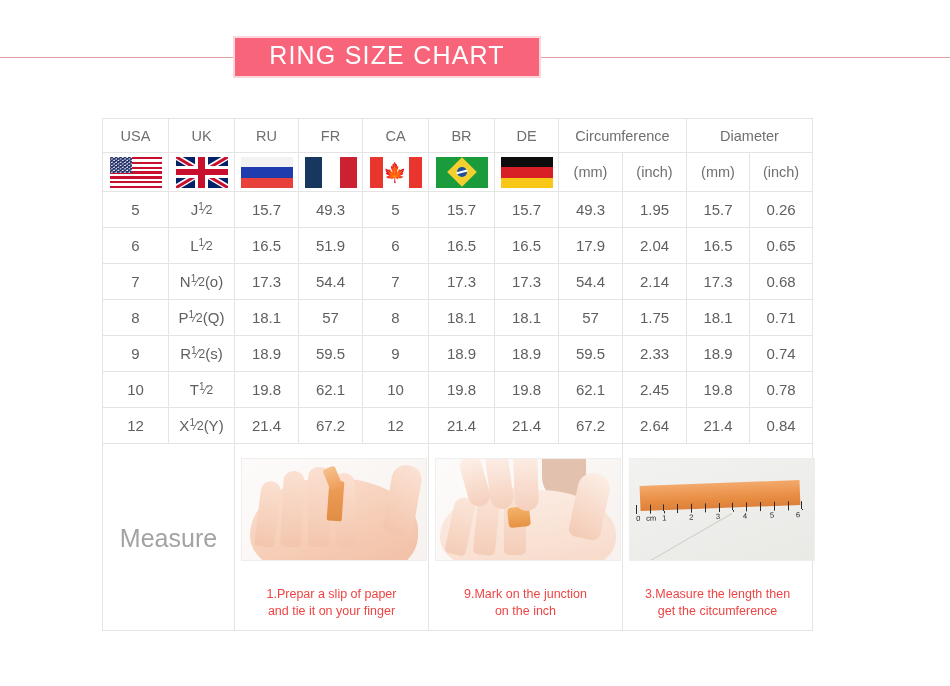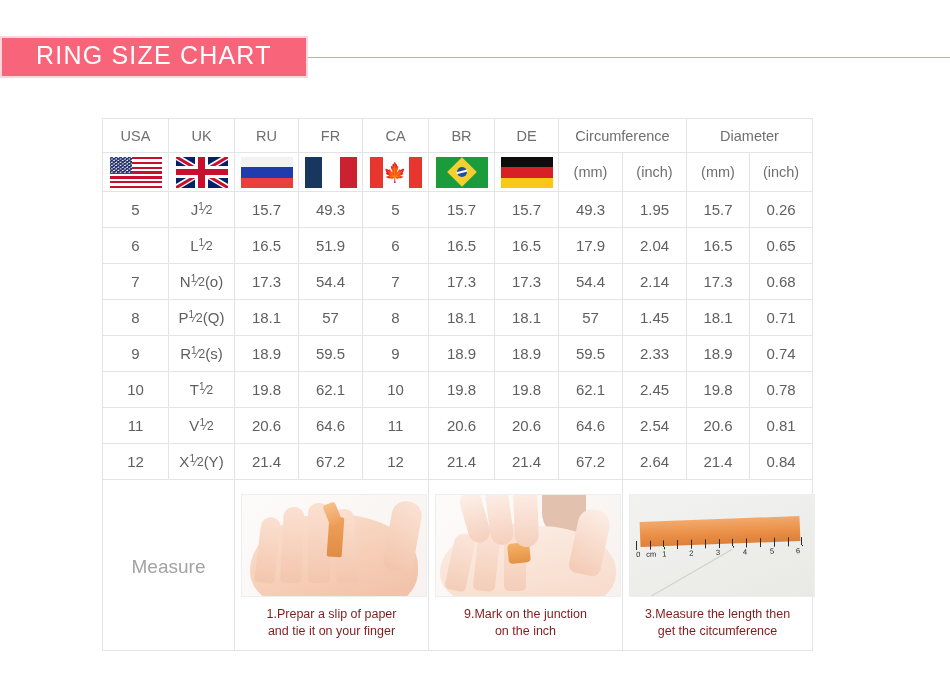--- a/index.html
+++ b/index.html
@@ -17,20 +17,21 @@
 
   
   .title-wrap {
     position: absolute;
     top: 38px;
     left: 0;
     width: 774px;
     height: 38px;
     display: flex;
     align-items: center;
+    justify-content: center;
   }
   .title-rule {
     position: absolute;
     top: 57px;
     left: 0px;
     width: 950px;
     height: 1px;
     background: #e0a0a0;
   }
   .title-banner {
@@ -195,41 +196,41 @@
   
   .flag-de {
     background: linear-gradient(to bottom,
       #0d0d0d 0%, #0d0d0d 33.3%,
       #d81f26 33.3%, #d81f26 66.6%,
       #f9c717 66.6%, #f9c717 100%);
   }
 
   
   .measure-label {
-    font-size: 19px;
+    font-size: 25px;
     color: #a3a3a3;
   }
   .measure-cell {
     padding: 14px 6px 10px 6px !important;
     vertical-align: top !important;
   }
   .photo {
     width: 184px;
     height: 101px;
     margin: 0 auto;
     border: 1px solid #eeeeee;
     position: relative;
     overflow: hidden;
     background: linear-gradient(135deg, #fdfbfa 0%, #f7f2ef 100%);
   }
   .caption {
-    margin-top: 9px;
+    margin-top: 25px;
     font-size: 12.5px;
     line-height: 1.35;
-    color: #7f1d1d;
+    color: #ef4444;
     text-align: center;
   }
 
   
   .p1-hand {
     position: absolute;
     left: 8px; bottom: -14px;
     width: 168px; height: 96px;
     background: linear-gradient(160deg, #fbe2d4 0%, #f6cdb6 55%, #f0bda3 100%);
     border-radius: 46% 50% 28% 32% / 60% 54% 40% 40%;
@@ -468,21 +469,21 @@
       </tr>
       <tr class="data-row">
         <td>8</td>
         <td class="uk-val">P<sup>1</sup><span class="frac">⁄2</span>(Q)</td>
         <td>18.1</td>
         <td>57</td>
         <td>8</td>
         <td>18.1</td>
         <td>18.1</td>
         <td>57</td>
-        <td>1.45</td>
+        <td>1.75</td>
         <td>18.1</td>
         <td>0.71</td>
       </tr>
       <tr class="data-row">
         <td>9</td>
         <td class="uk-val">R<sup>1</sup><span class="frac">⁄2</span>(s)</td>
         <td>18.9</td>
         <td>59.5</td>
         <td>9</td>
         <td>18.9</td>
@@ -497,33 +498,20 @@
         <td class="uk-val">T<sup>1</sup><span class="frac">⁄2</span></td>
         <td>19.8</td>
         <td>62.1</td>
         <td>10</td>
         <td>19.8</td>
         <td>19.8</td>
         <td>62.1</td>
         <td>2.45</td>
         <td>19.8</td>
         <td>0.78</td>
-      </tr>
-      <tr class="data-row">
-        <td>11</td>
-        <td class="uk-val">V<sup>1</sup><span class="frac">⁄2</span></td>
-        <td>20.6</td>
-        <td>64.6</td>
-        <td>11</td>
-        <td>20.6</td>
-        <td>20.6</td>
-        <td>64.6</td>
-        <td>2.54</td>
-        <td>20.6</td>
-        <td>0.81</td>
       </tr>
       <tr class="data-row">
         <td>12</td>
         <td class="uk-val">X<sup>1</sup><span class="frac">⁄2</span>(Y)</td>
         <td>21.4</td>
         <td>67.2</td>
         <td>12</td>
         <td>21.4</td>
         <td>21.4</td>
         <td>67.2</td>

